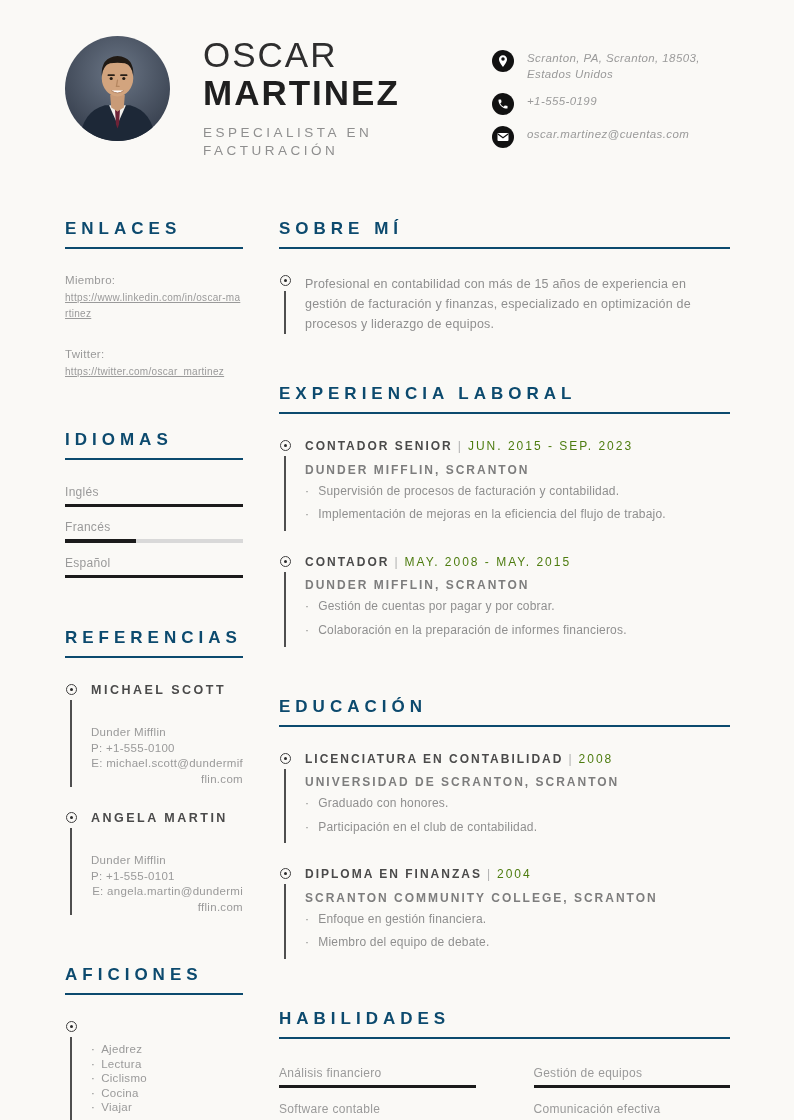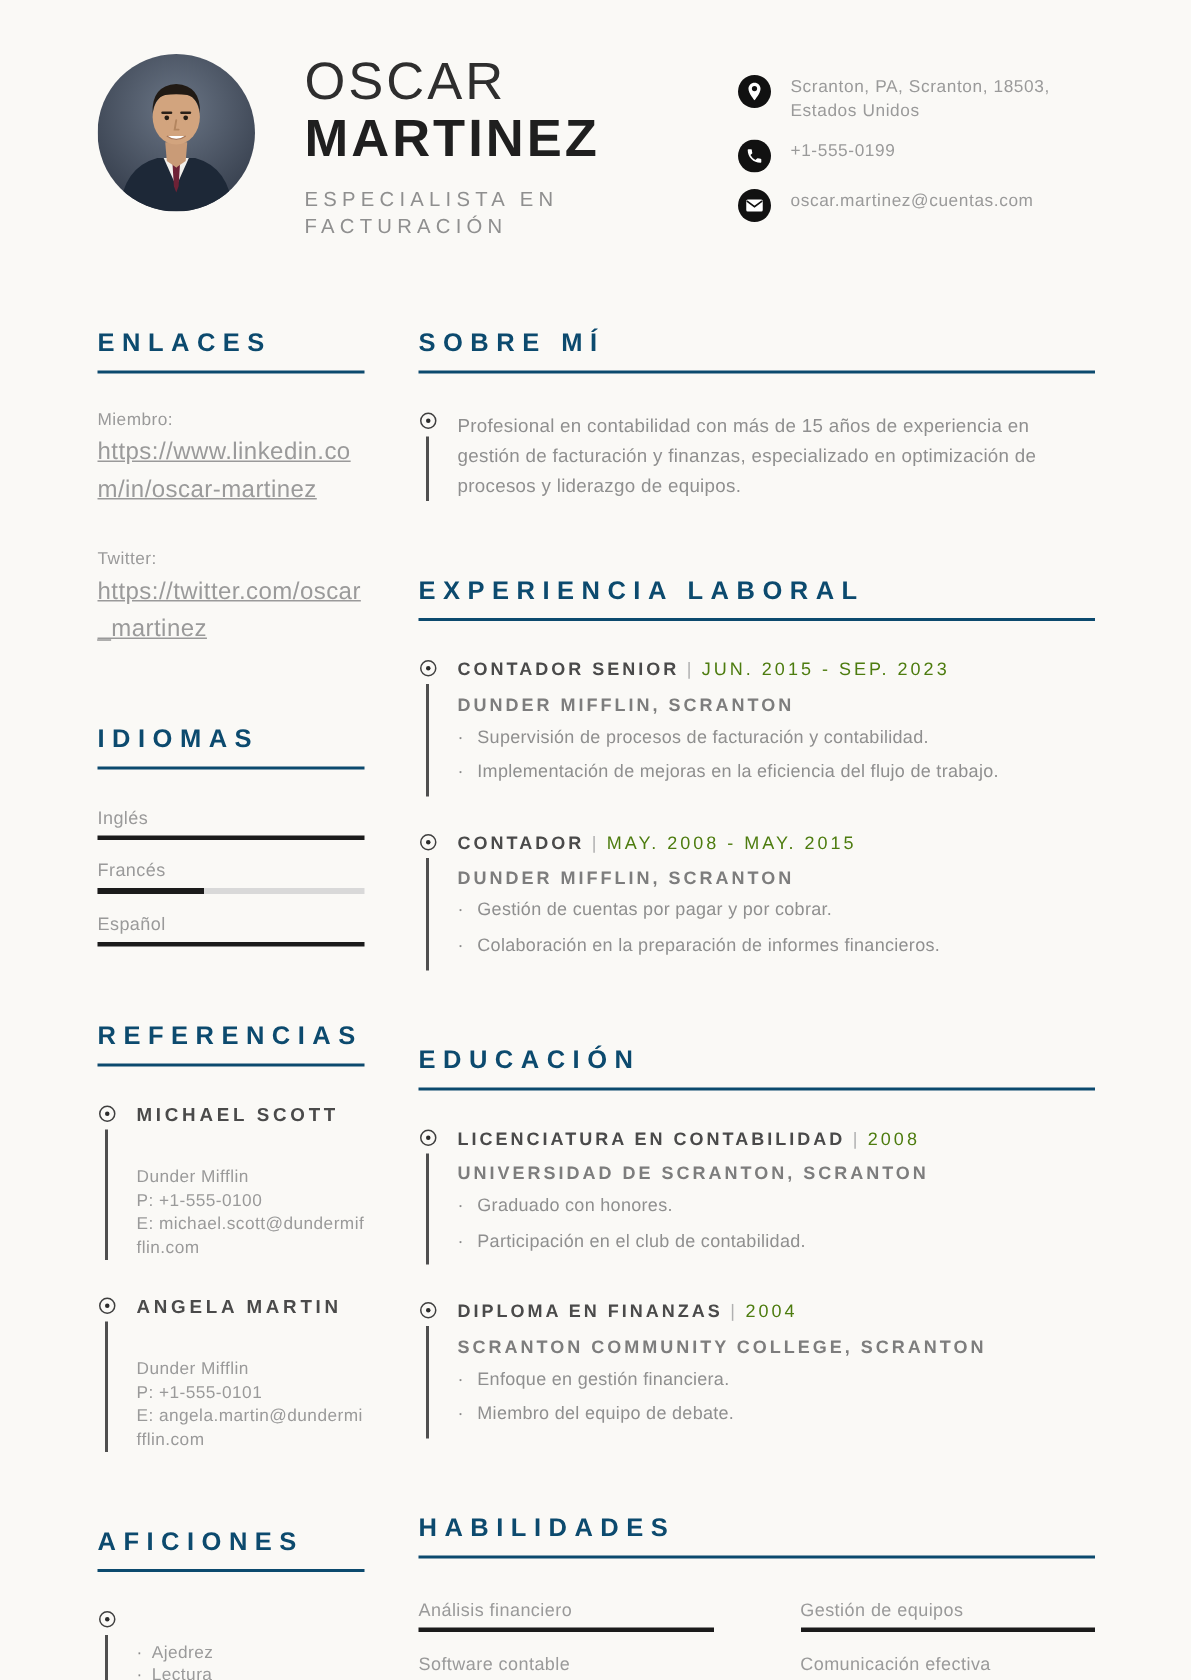--- a/index.html
+++ b/index.html
@@ -18,59 +18,59 @@
   .avatar-wrap svg { display:block; width:100%; height:100%; }
   .name-block { margin-left:33px; flex:1; min-width:0; }
   .first-name { font-size:35px; font-weight:300; letter-spacing:2px; color:#2e2e2e; line-height:1.08; }
   .last-name  { font-size:35px; font-weight:800; letter-spacing:2px; color:#1f1f1f; line-height:1.08; }
   .job-title  { margin-top:12px; font-size:13.5px; letter-spacing:3.5px; color:#8f8f8f; line-height:1.4; max-width:225px; }
 
   .contact { width:238px; flex-shrink:0; margin-top:14px; }
   .contact-row { display:flex; align-items:flex-start; margin-bottom:11px; }
   .cicon { width:22px; height:22px; flex-shrink:0; }
   .cicon svg { display:block; width:22px; height:22px; }
-  .contact-text { margin-left:13px; font-size:11.5px; line-height:1.4; color:#9a9a9a; letter-spacing:0.4px; width:185px; }
+  .contact-text { margin-left:13px; font-size:11.5px; line-height:1.4; color:#9a9a9a; letter-spacing:0.4px; width:185px;font-style:italic; }
   .contact-text.break { word-break:break-all; }
 
   
   .columns { display:flex; }
   .col-left  { width:178px; flex-shrink:0; }
   .col-right { flex:1; margin-left:36px; min-width:0; }
 
   section { margin-bottom:50px; }
   .sec-title {
     font-size:17px; font-weight:800; letter-spacing:5px; color:#0c4a6e;
     padding-bottom:8px; border-bottom:2px solid #0c4a6e; white-space:nowrap;
   }
   .sec-body { margin-top:25px; }
 
   
   .link-item { margin-bottom:27px; }
   .link-label { font-size:11.5px; color:#9a9a9a; margin-bottom:4px; letter-spacing:0.3px; }
-  .link-url { font-size:16px; color:#9a9a9a; text-decoration:underline; word-break:break-all; line-height:1.55; letter-spacing:0.3px; display:block; cursor:pointer; }
+  .link-url { font-size:10px; color:#9a9a9a; text-decoration:underline; word-break:break-all; line-height:1.55; letter-spacing:0.3px; display:block; cursor:pointer; }
 
   
   .lang-row { margin-bottom:13px; }
   .lang-name { font-size:12px; color:#9a9a9a; margin-bottom:5px; letter-spacing:0.3px; }
   .bar-track { width:100%; height:3.5px; background:#d9d9d9; position:relative; }
   .bar-fill { height:3.5px; background:#1b1b1b; }
 
   
   .t-entry { display:flex; margin-bottom:24px; }
   .rail { display:flex; flex-direction:column; align-items:center; width:12px; flex-shrink:0; }
   .marker { width:11px; height:11px; border:1.5px solid #3f3f3f; border-radius:50%; background:transparent;
             display:flex; align-items:center; justify-content:center; flex-shrink:0; margin-top:1px; }
   .marker::after { content:""; width:3px; height:3px; border-radius:50%; background:#2b2b2b; }
   .rail-line { flex:1; width:1.5px; background:#4f4f4f; margin-top:5px; }
   .t-body { margin-left:14px; min-width:0; flex:1; }
 
   
   .ref-name { font-size:12.5px; font-weight:700; letter-spacing:2.5px; color:#4a4a4a; }
   .ref-details { margin-top:28px; font-size:11.5px; line-height:15.5px; color:#9a9a9a; letter-spacing:0.3px; }
-  .ref-details .break { word-break:break-all; }
+  .ref-details .break { word-break:break-all;text-align:right; }
 
   
   .hobby-list { margin-top:22px; padding-bottom:6px; }
   .hobby-item { font-size:11.5px; line-height:14.5px; color:#9a9a9a; letter-spacing:0.3px; }
   .hobby-item::before { content:"·"; margin-right:6px; color:#8a8a8a; }
 
   
   .about-text { font-size:12.5px; line-height:1.6; color:#8f8f8f; letter-spacing:0.2px; }
 
   

